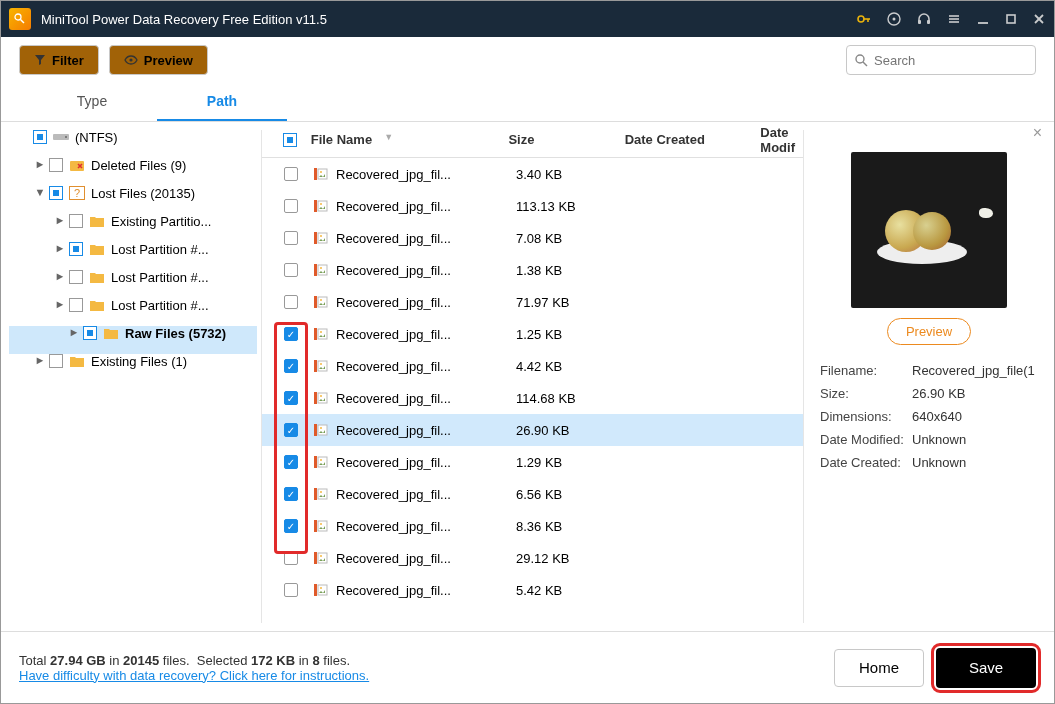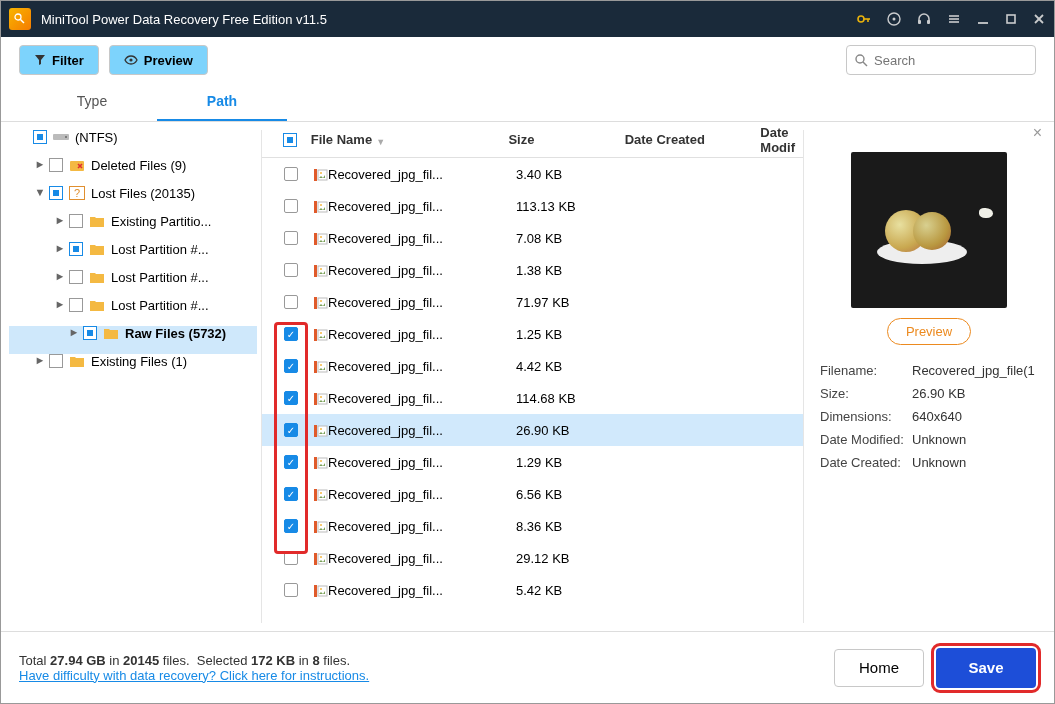--- a/index.html
+++ b/index.html
@@ -35,21 +35,21 @@
 .key-ic { color: #ffc107; }
 .topbar {
   height: 46px;
   display: flex;
   align-items: center;
   padding: 0 18px;
   gap: 10px;
 }
 .btn {
   border: 1px solid #c8c8c8;
-  background: #7dd3fc;
+  background: #a16207;
   border-radius: 4px;
   height: 30px;
   padding: 0 14px;
   display: flex;
   align-items: center;
   gap: 6px;
   font-size: 13px;
   font-weight: 600;
   cursor: pointer;
 }
@@ -129,21 +129,21 @@
 .thead {
   display: flex;
   align-items: center;
   padding: 0 8px;
   height: 36px;
   font-weight: 600;
   color: #333;
   border-bottom: 1px solid #e0e0e0;
 }
 .col-cb{width:42px;display:flex;align-items:center;justify-content:center}
-.col-fn{width:204px;display:flex;align-items:flex-end;gap:0}
+.col-fn{width:204px;display:flex;align-items:flex-start;gap:8px}
 .col-sz{width:120px}
 .col-dc{width:140px}
 .col-dm{flex:1}
 .sorticon{color:#aaa;font-size:9px;margin-left:4px}
 .row {
   display: flex;
   align-items: center;
   padding: 0 8px;
   height: 32px;
   font-size: 13px;
@@ -177,21 +177,21 @@
   border-top: 1px solid #ddd;
   padding: 10px 18px;
   display: flex;
   align-items: center;
 }
 .stats{font-size:13px;color:#333}
 .stats b{font-weight:700}
 .helplink{color:#178ae6;font-size:13px;text-decoration:underline;cursor:pointer;display:block;}
 .footer .spacer{flex:1}
 .home-btn{border:1px solid #c8c8c8;background:#fff;border-radius:4px;width:90px;height:38px;font-size:15px;cursor:pointer;margin-right:12px}
-.save-btn{border:0;background:#1d4ed8;color:#fff;border-radius:4px;width:100px;height:40px;font-size:15px;font-weight:700;cursor:pointer;outline:3px solid #e12a2a;outline-offset:2px}
+.save-btn{border:0;background:#000000;color:#fff;border-radius:4px;width:100px;height:40px;font-size:15px;font-weight:400;cursor:pointer;outline:3px solid #e12a2a;outline-offset:2px}
 svg{display:block}
 </style>
 </head>
 <body>
 
 <div class="titlebar">
   <div class="appicon">
     <svg width="14" height="14" viewBox="0 0 14 14">
         <circle cx="5" cy="5" r="3" fill="none" stroke="#fff" stroke-width="1.3"></circle>
         <line x1="7.5" y1="7.5" x2="11" y2="11" stroke="#fff" stroke-width="1.5"></line>

